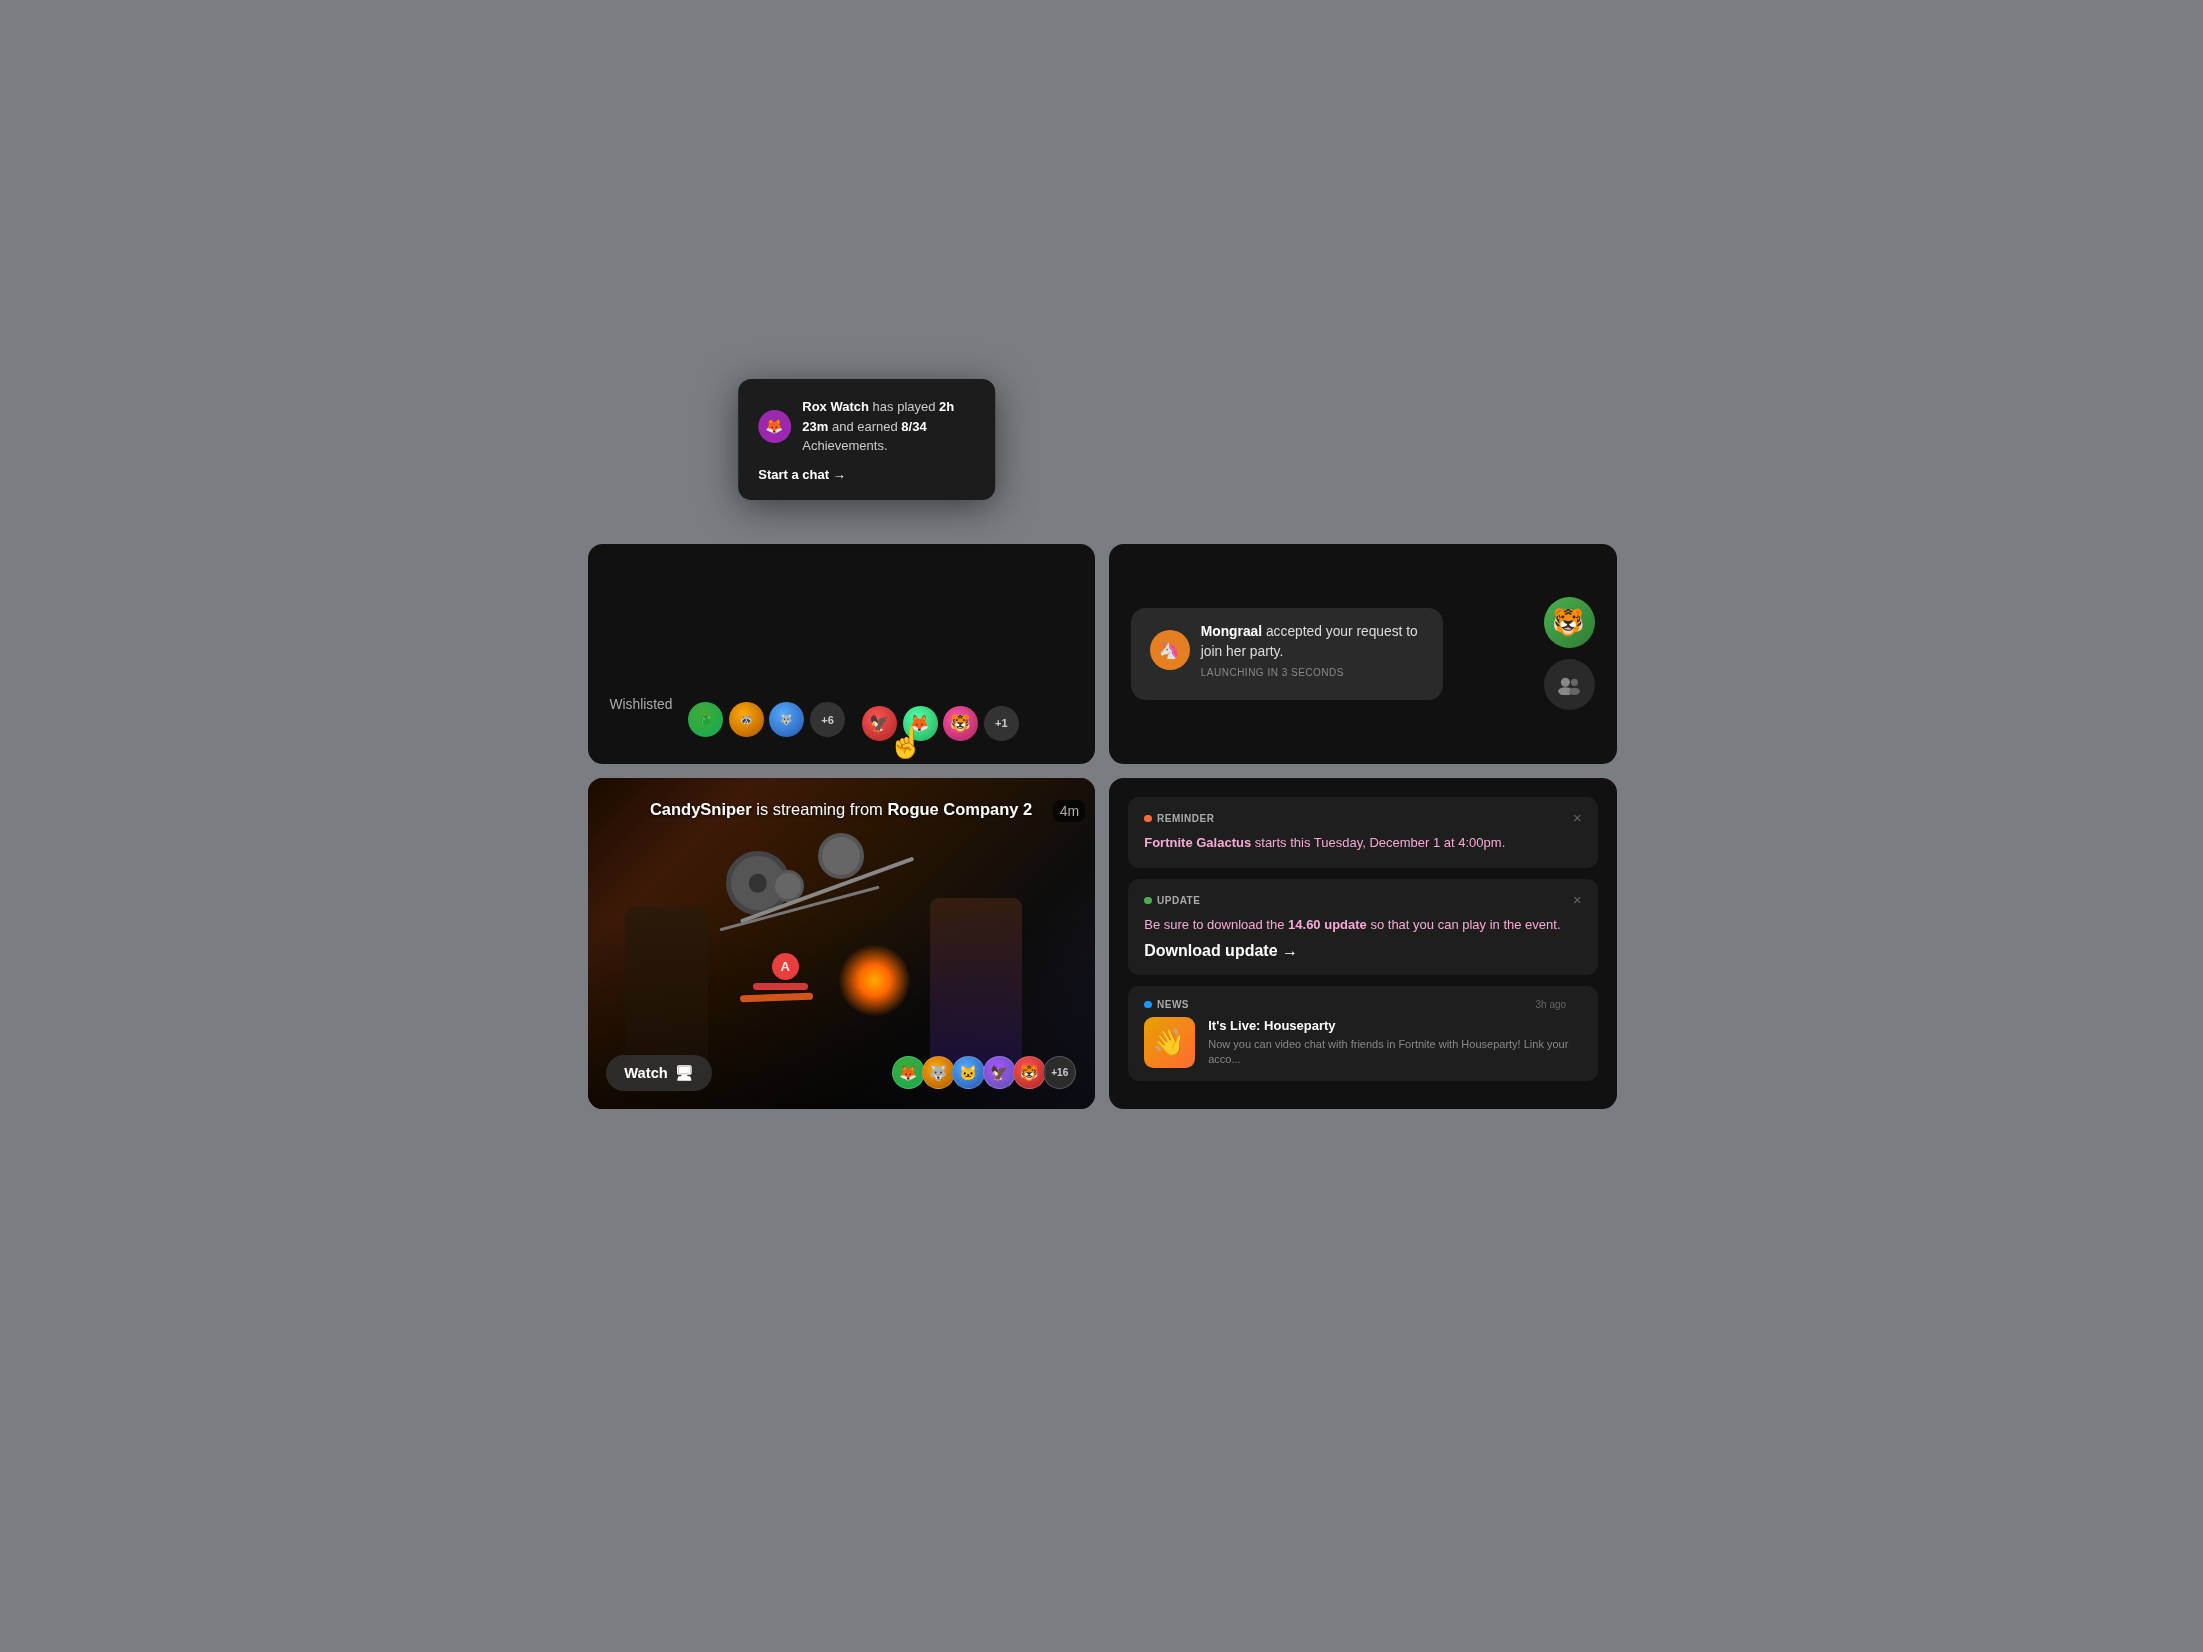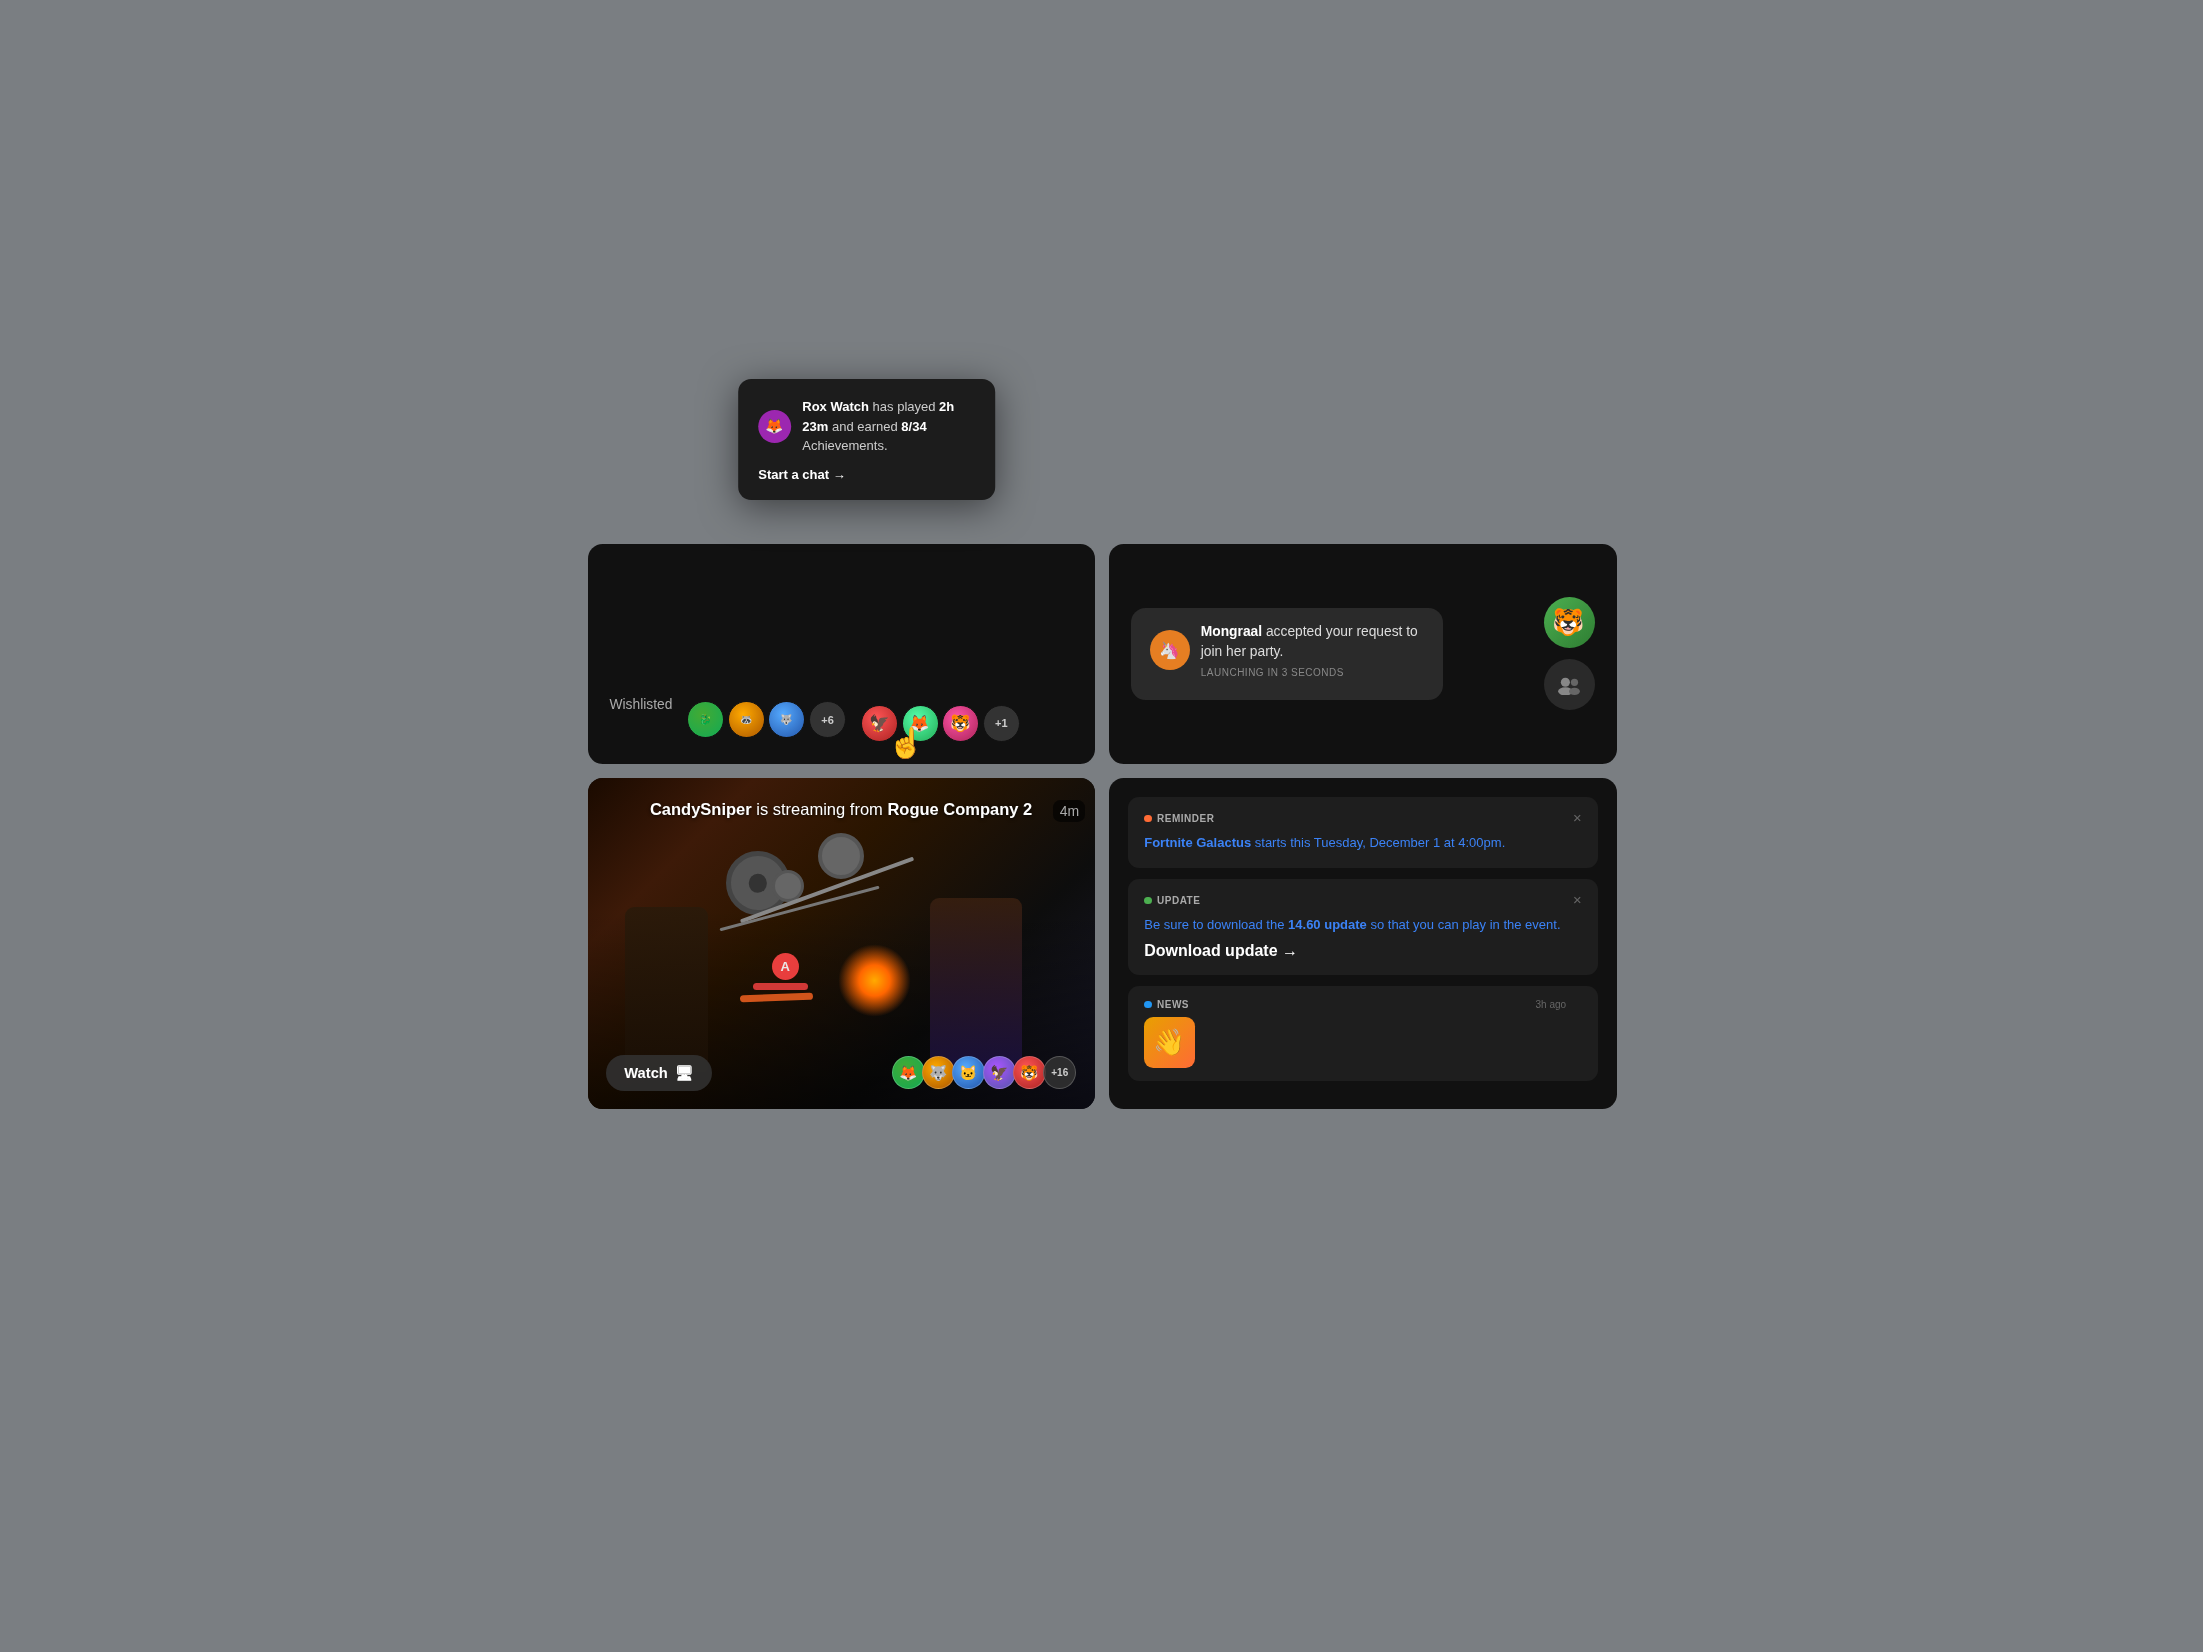--- a/index.html
+++ b/index.html
@@ -287,21 +287,21 @@
       border-radius: 50%;
       background: #ff6b35;
     }
     .notif-close {
       color: #666;
       font-size: 14.7px;
       cursor: pointer;
       line-height: 1;
     }
     .notif-title {
-      color: #3b82f6;
+      color: #f9a8d4;
       font-size: 13px;
       line-height: 1.5;
     }
     .notif-title strong {
       font-weight: 700;
     }
     .notif-link {
       color: #ffffff;
       font-size: 16px;
       font-weight: 600;
@@ -582,18 +582,22 @@
 
         <div class="notif-news-card">
           <div class="notif-news-header">
             <div class="notif-type">
               <div class="notif-dot" style="background:#2196F3;"></div>
               <span>NEWS</span>
             </div>
             <div class="news-time">3h ago</div>
           </div>
           <div class="news-thumbnail">👋</div>
+          <div class="news-text">
+            <div class="news-title">It's Live: Houseparty</div>
+            <div class="news-desc">Now you can video chat with friends in Fortnite with Houseparty! Link your acco...</div>
+          </div>
         </div>
       </div>
     </div>
   </div>
 </div>
 
 
 </body></html>

